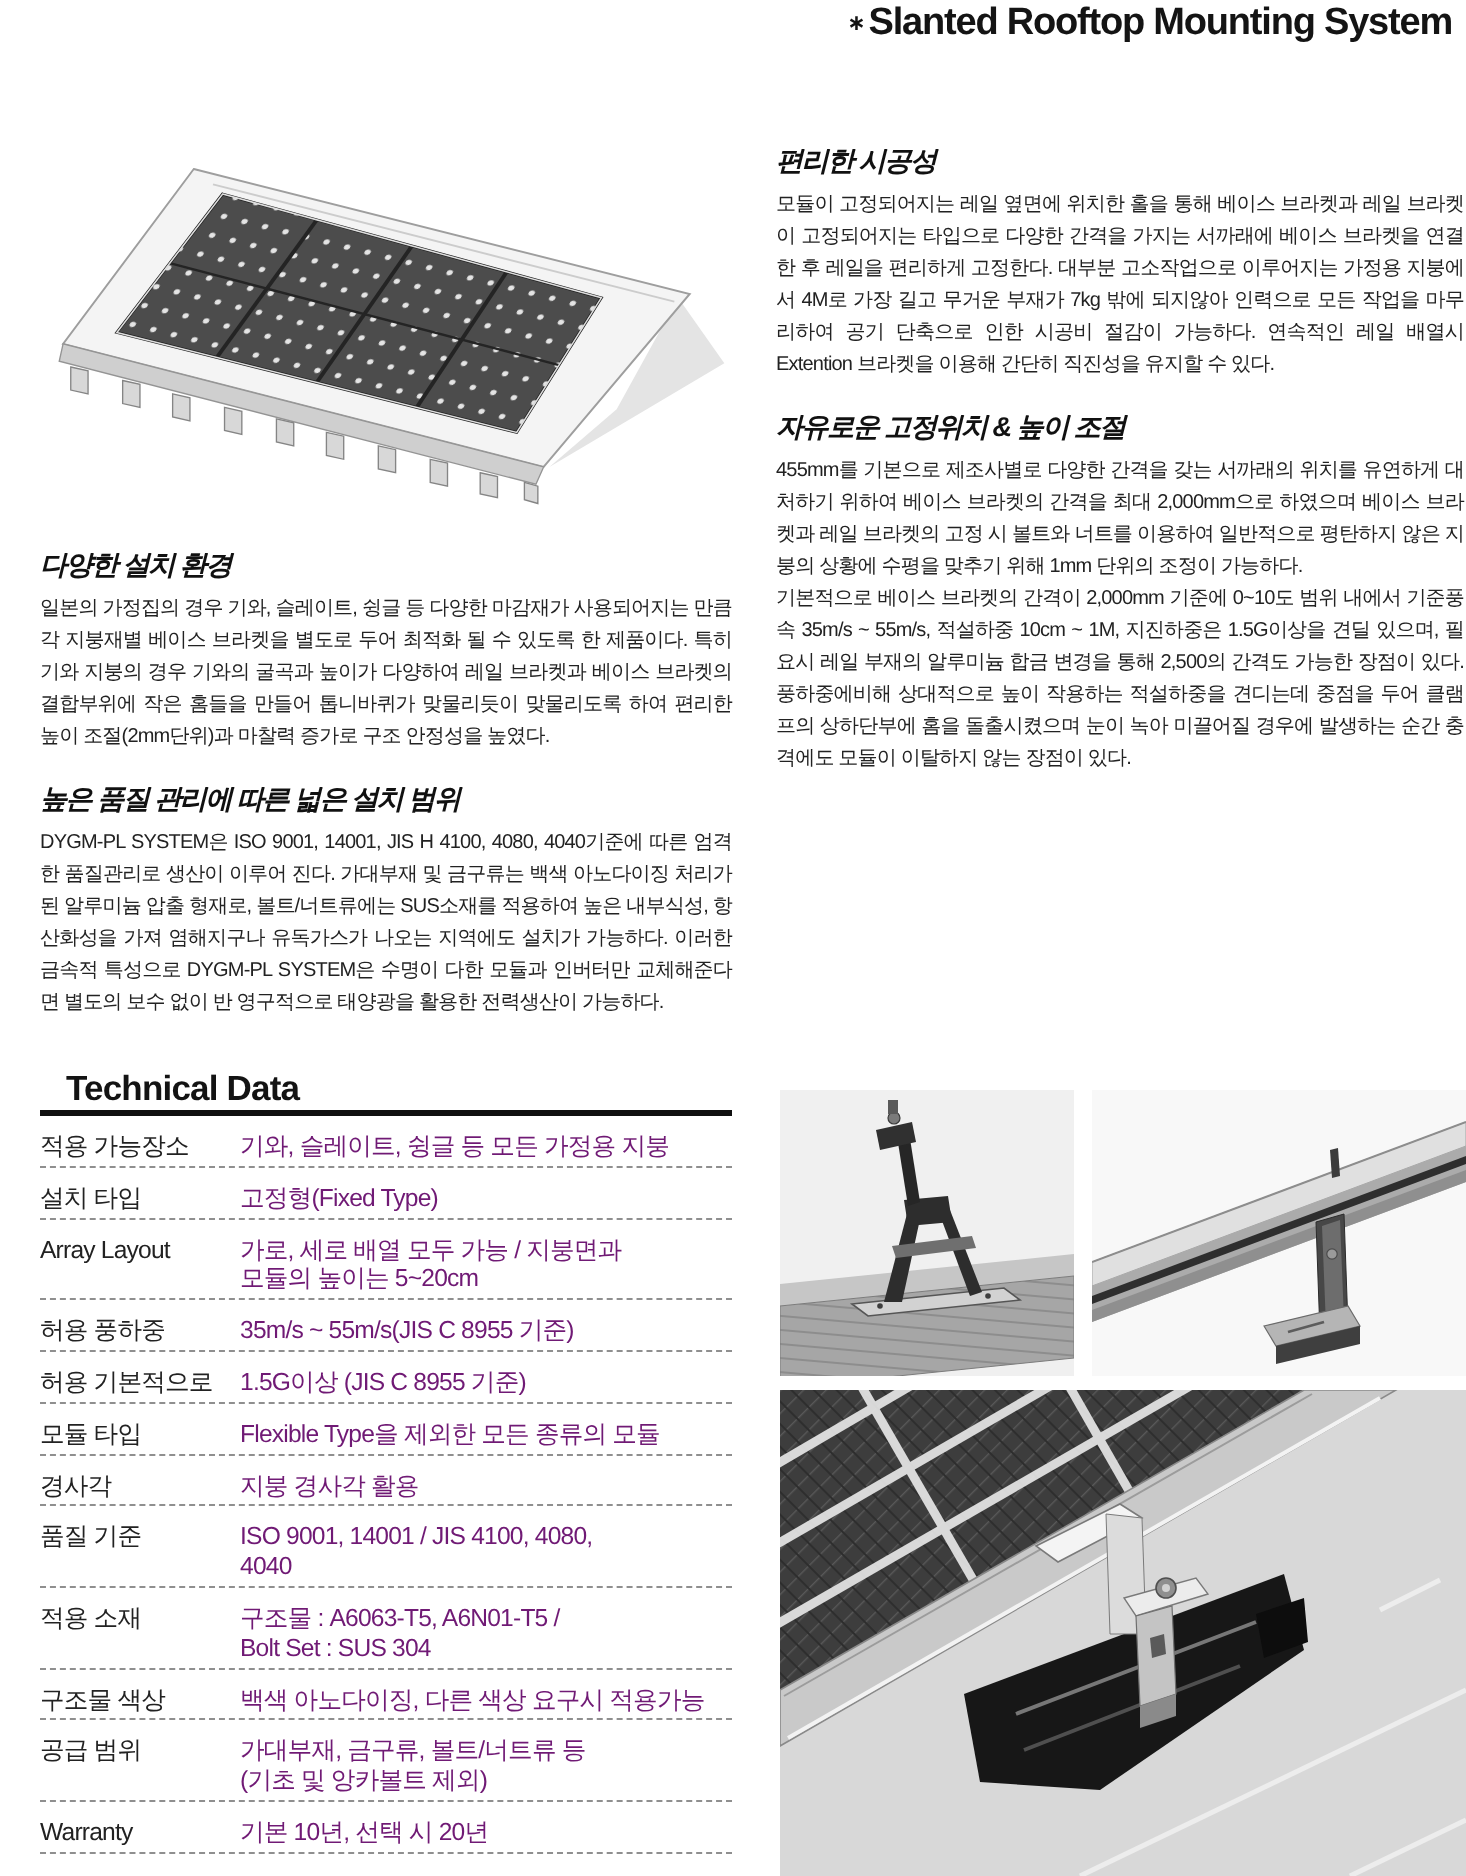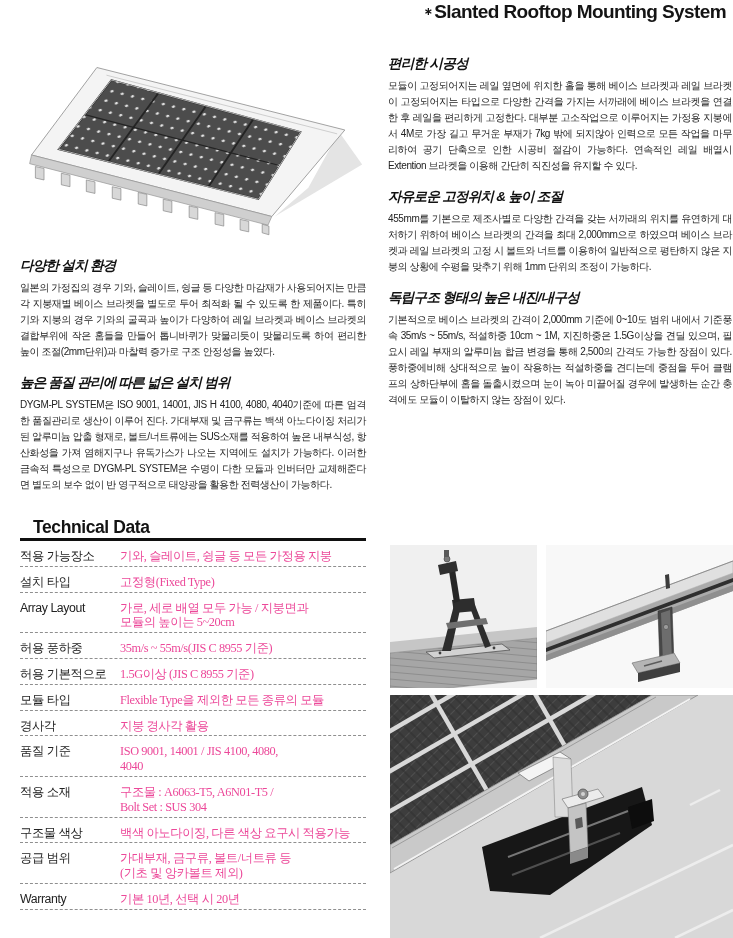--- a/index.html
+++ b/index.html
@@ -7,21 +7,21 @@
     width:733px;height:938px;background:#ffffff;position:relative;overflow:hidden;
     font-family:"Liberation Sans","DejaVu Sans",sans-serif;color:#1c1c1c;
   }
   
   .doc-title{
     position:absolute;top:1px;right:7px;display:flex;align-items:center;
     font-weight:bold;font-size:19px;letter-spacing:-0.6px;color:#141414;
   }
   .doc-title .bullet{font-size:11px;margin-right:2px;transform:translateY(-1px);}
   
-  .col{position:absolute;top:39px;width:346px;}
+  .col{position:absolute;top:56px;width:346px;}
   .col-left{left:20px;}
   .col-right{left:388px;width:344px;}
   .sec-h{
     font-size:13.6px;font-weight:bold;font-style:italic;letter-spacing:-0.8px;
     margin:14px 0 5px 0;color:#111;
   }
   .sec-p{
     font-size:10px;line-height:16px;letter-spacing:-0.4px;margin:0;
     text-align:justify;color:#222;
   }
@@ -30,21 +30,21 @@
   .tech-h{
     font-size:17.5px;font-weight:bold;letter-spacing:-0.4px;color:#131313;
     margin:22px 0 0 0;padding:2px 0 0 13px;border-bottom:3.5px solid #101010;
   }
   .tech-table{width:100%;}
   .tech-row{
     display:flex;align-items:flex-start;border-bottom:1px dashed #8f8f8f;
     padding:8px 0 2px 0;font-size:12.3px;line-height:14.8px;letter-spacing:-0.4px;
   }
   .tech-label{flex:0 0 100px;color:#222;}
-  .tech-value{flex:1;white-space:pre-line;color:#ec4899;font-family:Liberation Serif, serif;}
+  .tech-value{flex:1;white-space:pre-line;color:#701a75;}
   
   .fig{display:block;}
   .fig-roof{width:346px;height:202px;margin:2px 0 8px 0;}
   .thumbs{position:absolute;left:390px;top:545px;width:343px;height:143px;display:flex;gap:9px;}
   .fig-big{position:absolute;left:390px;top:695px;width:343px;height:243px;}
   svg{display:block;}
 </style>
 </head>
 <body>
 
@@ -153,21 +153,20 @@
   </div>
 </div>
 
 <div class="col col-right">
   <div class="sec-h">편리한 시공성</div>
   <p class="sec-p">모듈이 고정되어지는 레일 옆면에 위치한 홀을 통해 베이스 브라켓과 레일 브라켓이 고정되어지는 타입으로 다양한 간격을 가지는 서까래에 베이스 브라켓을 연결한 후 레일을 편리하게 고정한다. 대부분 고소작업으로 이루어지는 가정용 지붕에서 4M로 가장 길고 무거운 부재가 7kg 밖에 되지않아 인력으로 모든 작업을 마무리하여 공기 단축으로 인한 시공비 절감이 가능하다. 연속적인 레일 배열시 Extention 브라켓을 이용해 간단히 직진성을 유지할 수 있다.</p>
 
   <div class="sec-h">자유로운 고정위치 &amp; 높이 조절</div>
   <p class="sec-p">455mm를 기본으로 제조사별로 다양한 간격을 갖는 서까래의 위치를 유연하게 대처하기 위하여 베이스 브라켓의 간격을 최대 2,000mm으로 하였으며 베이스 브라켓과 레일 브라켓의 고정 시 볼트와 너트를 이용하여 일반적으로 평탄하지 않은 지붕의 상황에 수평을 맞추기 위해 1mm 단위의 조정이 가능하다.</p>
 
-  <div class="sec-h">독립구조 형태의 높은 내진/내구성</div>
   <p class="sec-p">기본적으로 베이스 브라켓의 간격이 2,000mm 기준에 0~10도 범위 내에서 기준풍속 35m/s ~ 55m/s, 적설하중 10cm ~ 1M, 지진하중은 1.5G이상을 견딜 있으며, 필요시 레일 부재의 알루미늄 합금 변경을 통해 2,500의 간격도 가능한 장점이 있다. 풍하중에비해 상대적으로 높이 작용하는 적설하중을 견디는데 중점을 두어 클램프의 상하단부에 홈을 돌출시켰으며 눈이 녹아 미끌어질 경우에 발생하는 순간 충격에도 모듈이 이탈하지 않는 장점이 있다.</p>
 </div>
 
 <div class="thumbs">
 
   <svg width="147" height="143" viewBox="0 0 147 143" aria-hidden="true">
     <defs>
       <pattern id="wood" width="7" height="7" patternUnits="userSpaceOnUse" patternTransform="rotate(95)">
         <rect width="7" height="7" fill="#a6a6a6"></rect>
         <line x1="0" y1="0" x2="0" y2="7" stroke="#8d8d8d" stroke-width="2"></line>

